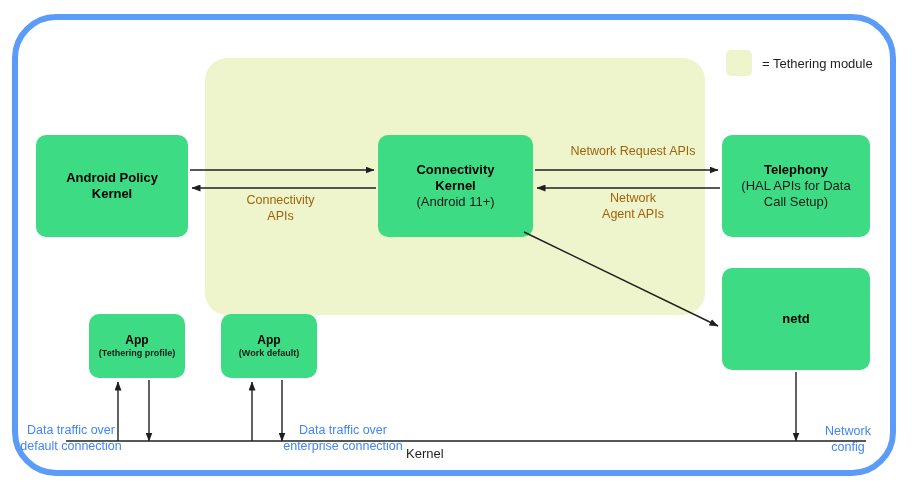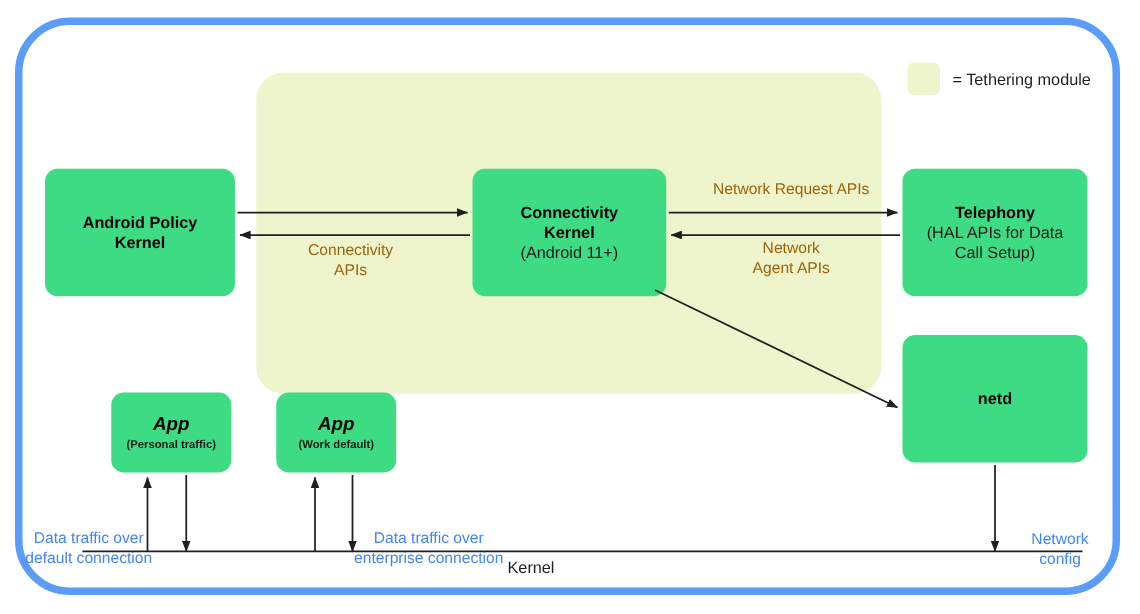--- a/index.html
+++ b/index.html
@@ -56,21 +56,21 @@
   .node .title {
     font-weight: bold;
     font-size: 13px;
     color: #000000;
   }
   .node .subtitle {
     font-weight: normal;
     font-size: 13px;
     color: #1a1a1a;
   }
-  .node.small .title { font-size: 15px; font-style: italic; }
+  .node.small .title { font-size: 12px; }
   .node.small .subtitle { font-size: 9px; font-weight: bold; }
 
   #node-dpm      { left: 36px;  top: 135px; width: 152px; height: 102px; }
   #node-cs       { left: 378px; top: 135px; width: 155px; height: 102px; }
   #node-telephony{ left: 722px; top: 135px; width: 148px; height: 102px; }
   #node-netd     { left: 722px; top: 268px; width: 148px; height: 102px; }
   #node-app1     { left: 89px;  top: 314px; width: 96px;  height: 64px; }
   #node-app2     { left: 221px; top: 314px; width: 96px;  height: 64px; }
 
   
@@ -164,21 +164,21 @@
     <div class="subtitle">(HAL APIs for Data</div>
     <div class="subtitle">Call Setup)</div>
   </div>
 
   <div class="node" id="node-netd">
     <div class="title">netd</div>
   </div>
 
   <div class="node small" id="node-app1">
     <div class="title">App</div>
-    <div class="subtitle">(Personal traffic)</div>
+    <div class="subtitle">(Tethering profile)</div>
   </div>
 
   <div class="node small" id="node-app2">
     <div class="title">App</div>
     <div class="subtitle">(Work default)</div>
   </div>
 
   <svg id="wires" viewBox="0 0 912 491">
     <defs>
       <marker id="arrowhead" markerWidth="9" markerHeight="7" refX="8.5" refY="3.5" orient="auto" markerUnits="userSpaceOnUse">

